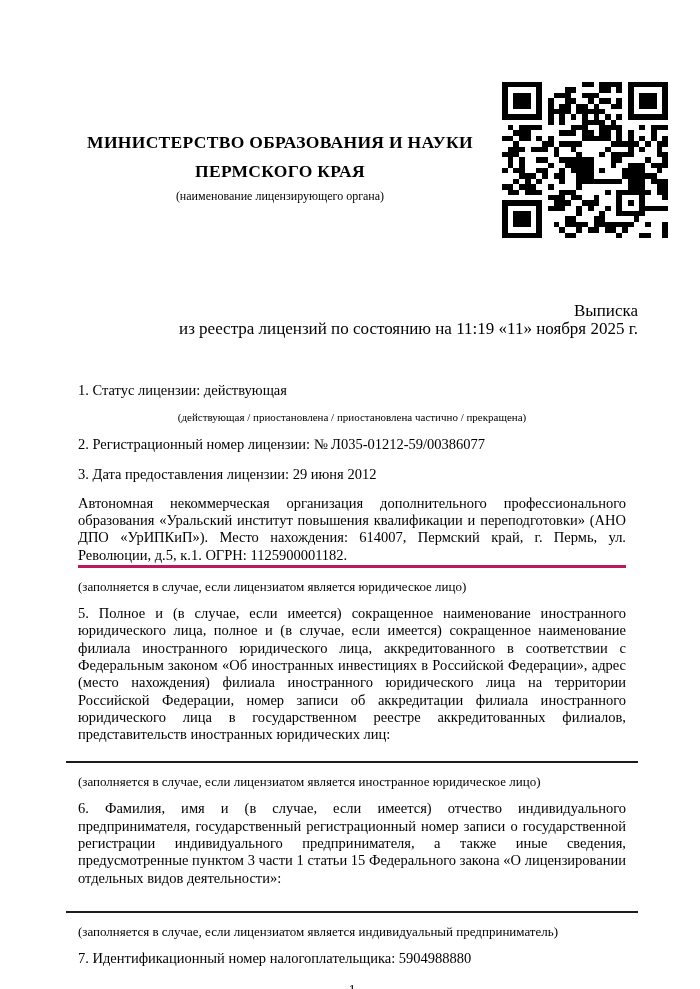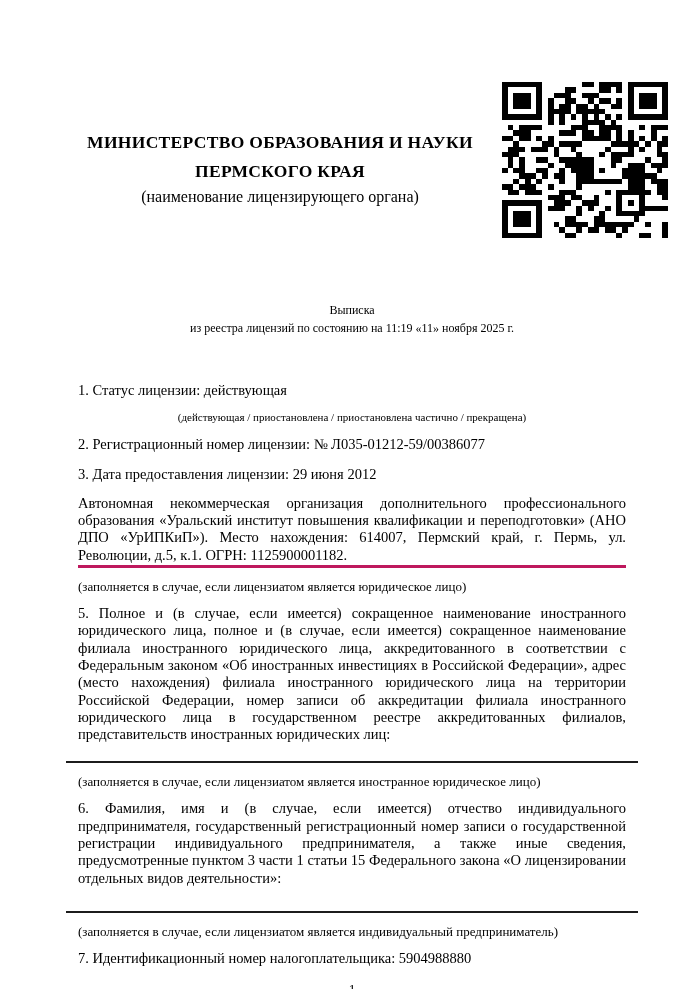--- a/index.html
+++ b/index.html
@@ -29,32 +29,32 @@
     text-align: center;
   }
   .ministry-line {
     font-size: 17.5px;
     font-weight: bold;
     line-height: 29px;
     letter-spacing: 0.3px;
     white-space: nowrap;
   }
   .org-note {
-    font-size: 16px;
+    font-size: 12px;
     line-height: 13px;
     margin-top: 4px;
   }
   
   .doc-title {
     position: absolute;
     top: 302px;
     left: 66px;
     width: 572px;
-    text-align: center;
-    font-size: 12px;
+    text-align: right;
+    font-size: 17px;
     line-height: 17.5px;
   }
   
   .items {
     position: absolute;
     top: 370px;
     left: 66px;
     width: 572px;
     font-size: 14.5px;
     line-height: 17.3px;

